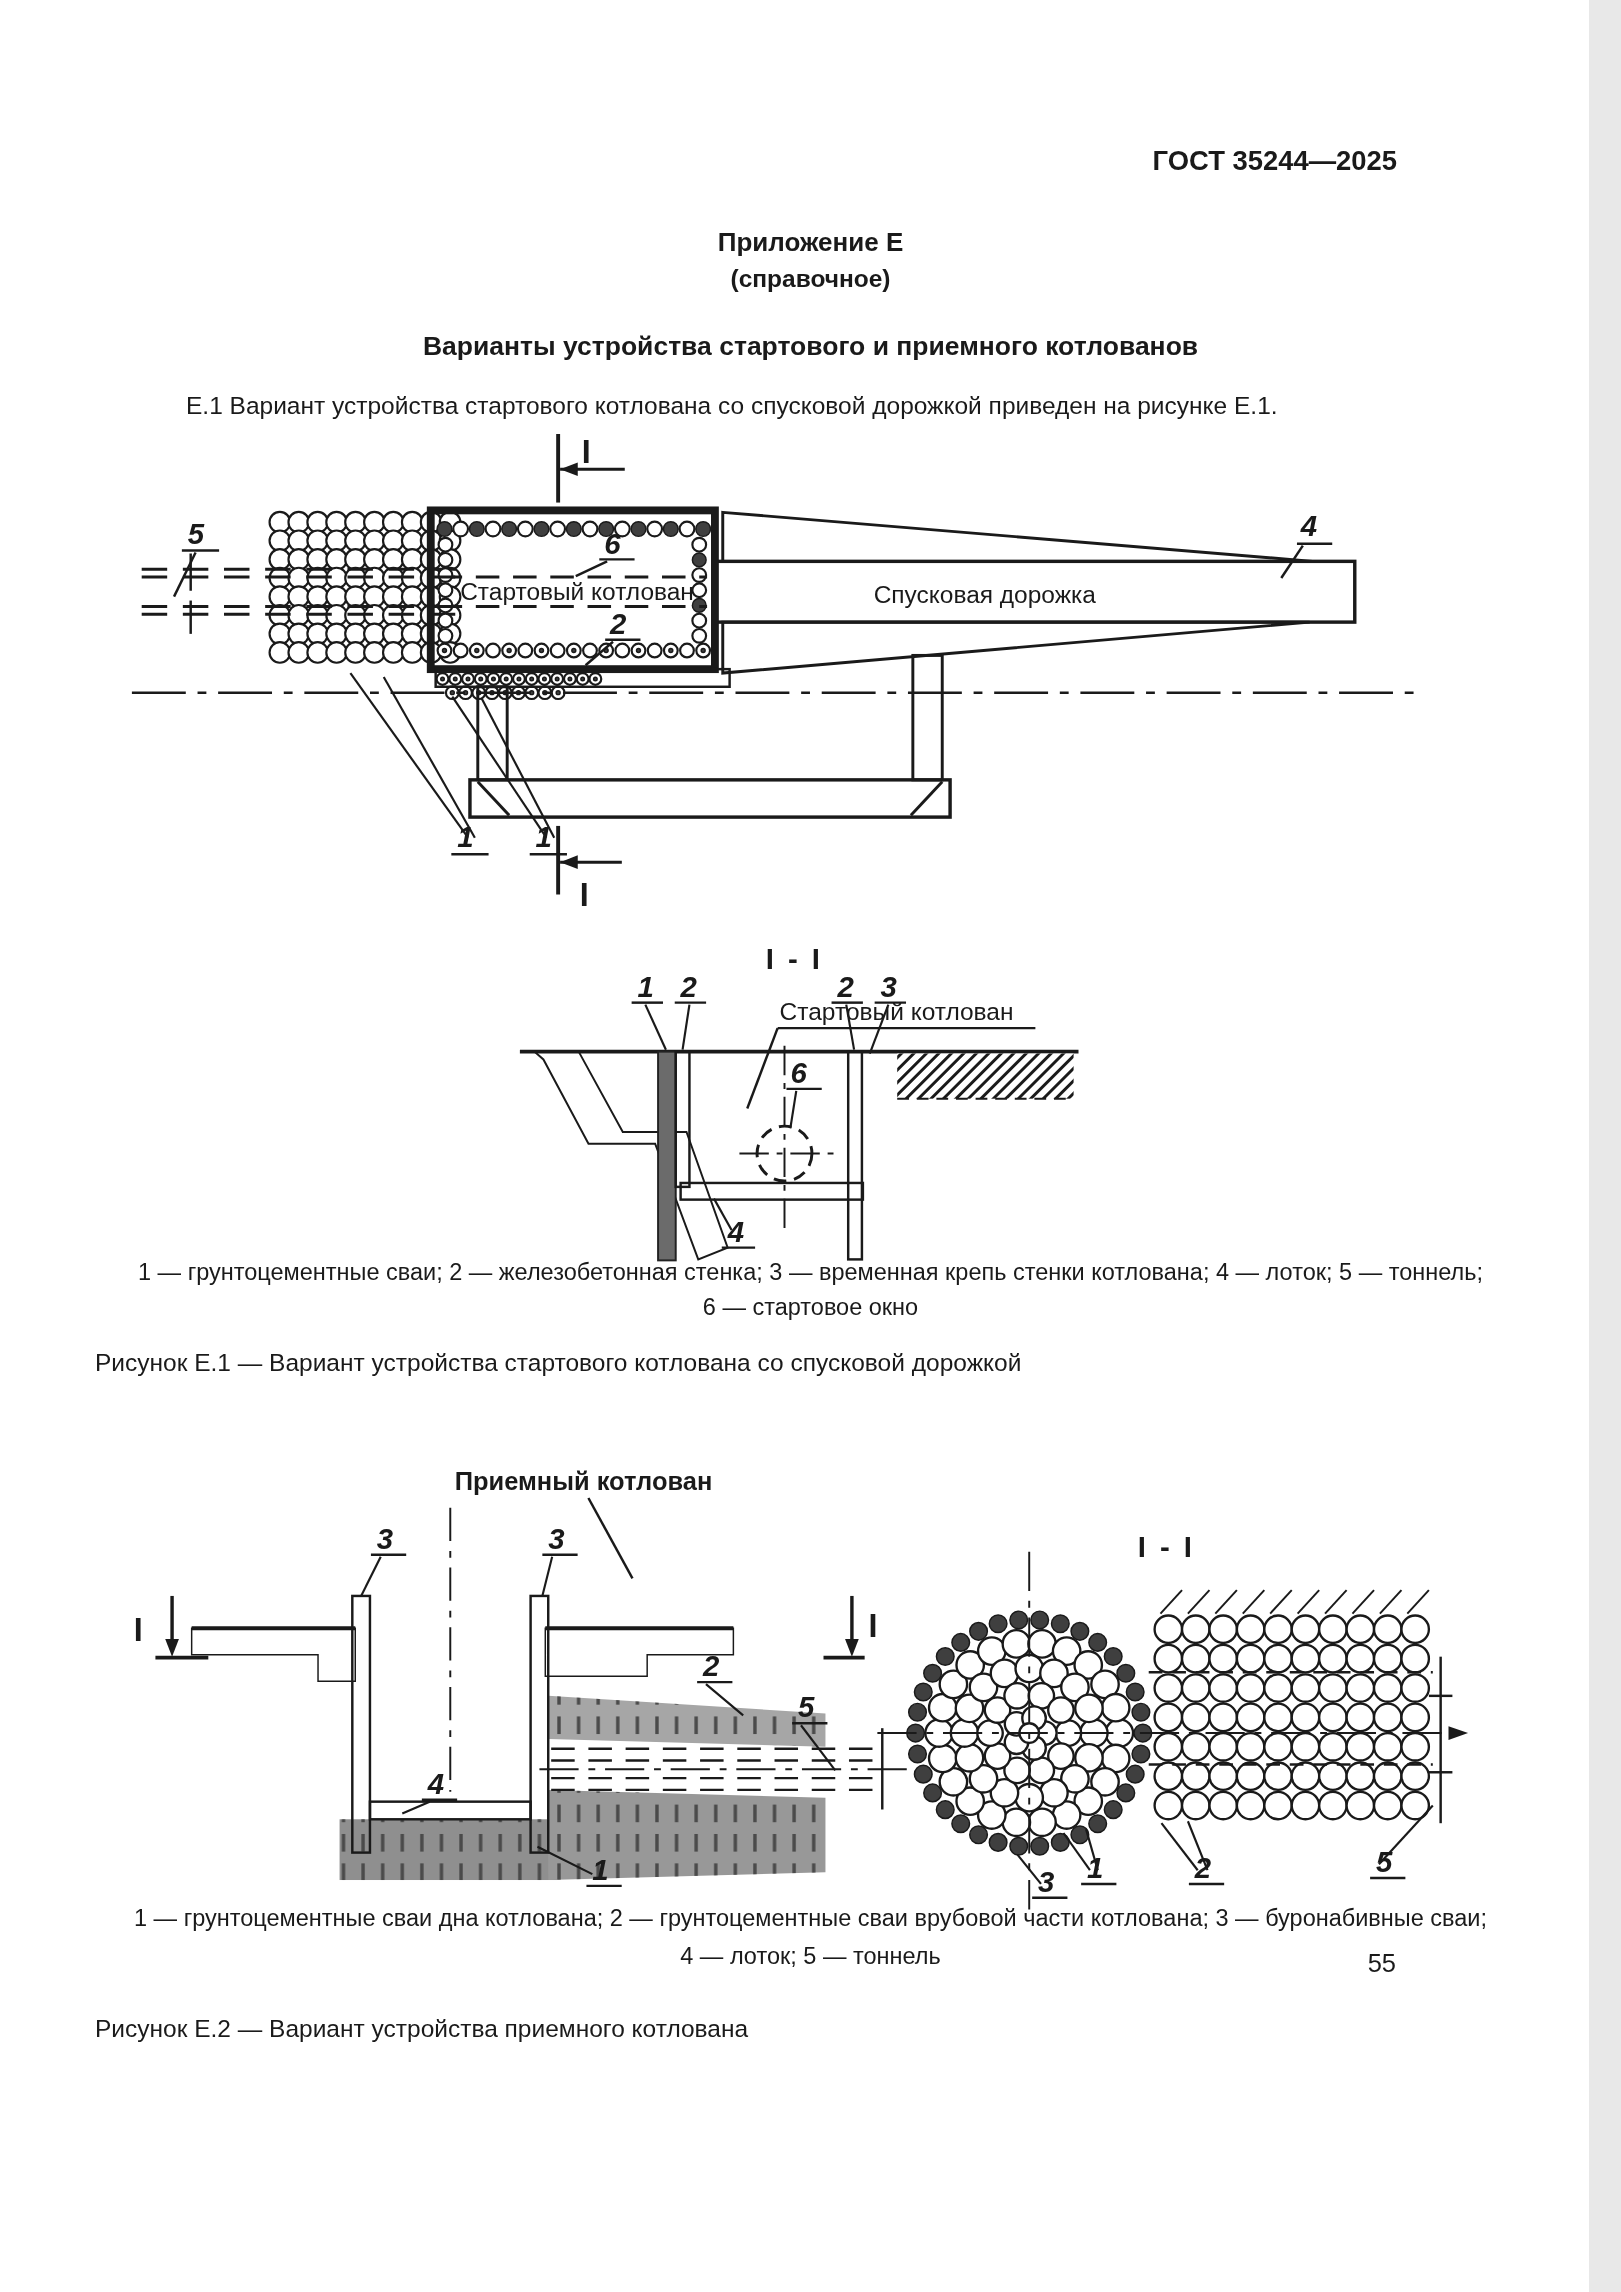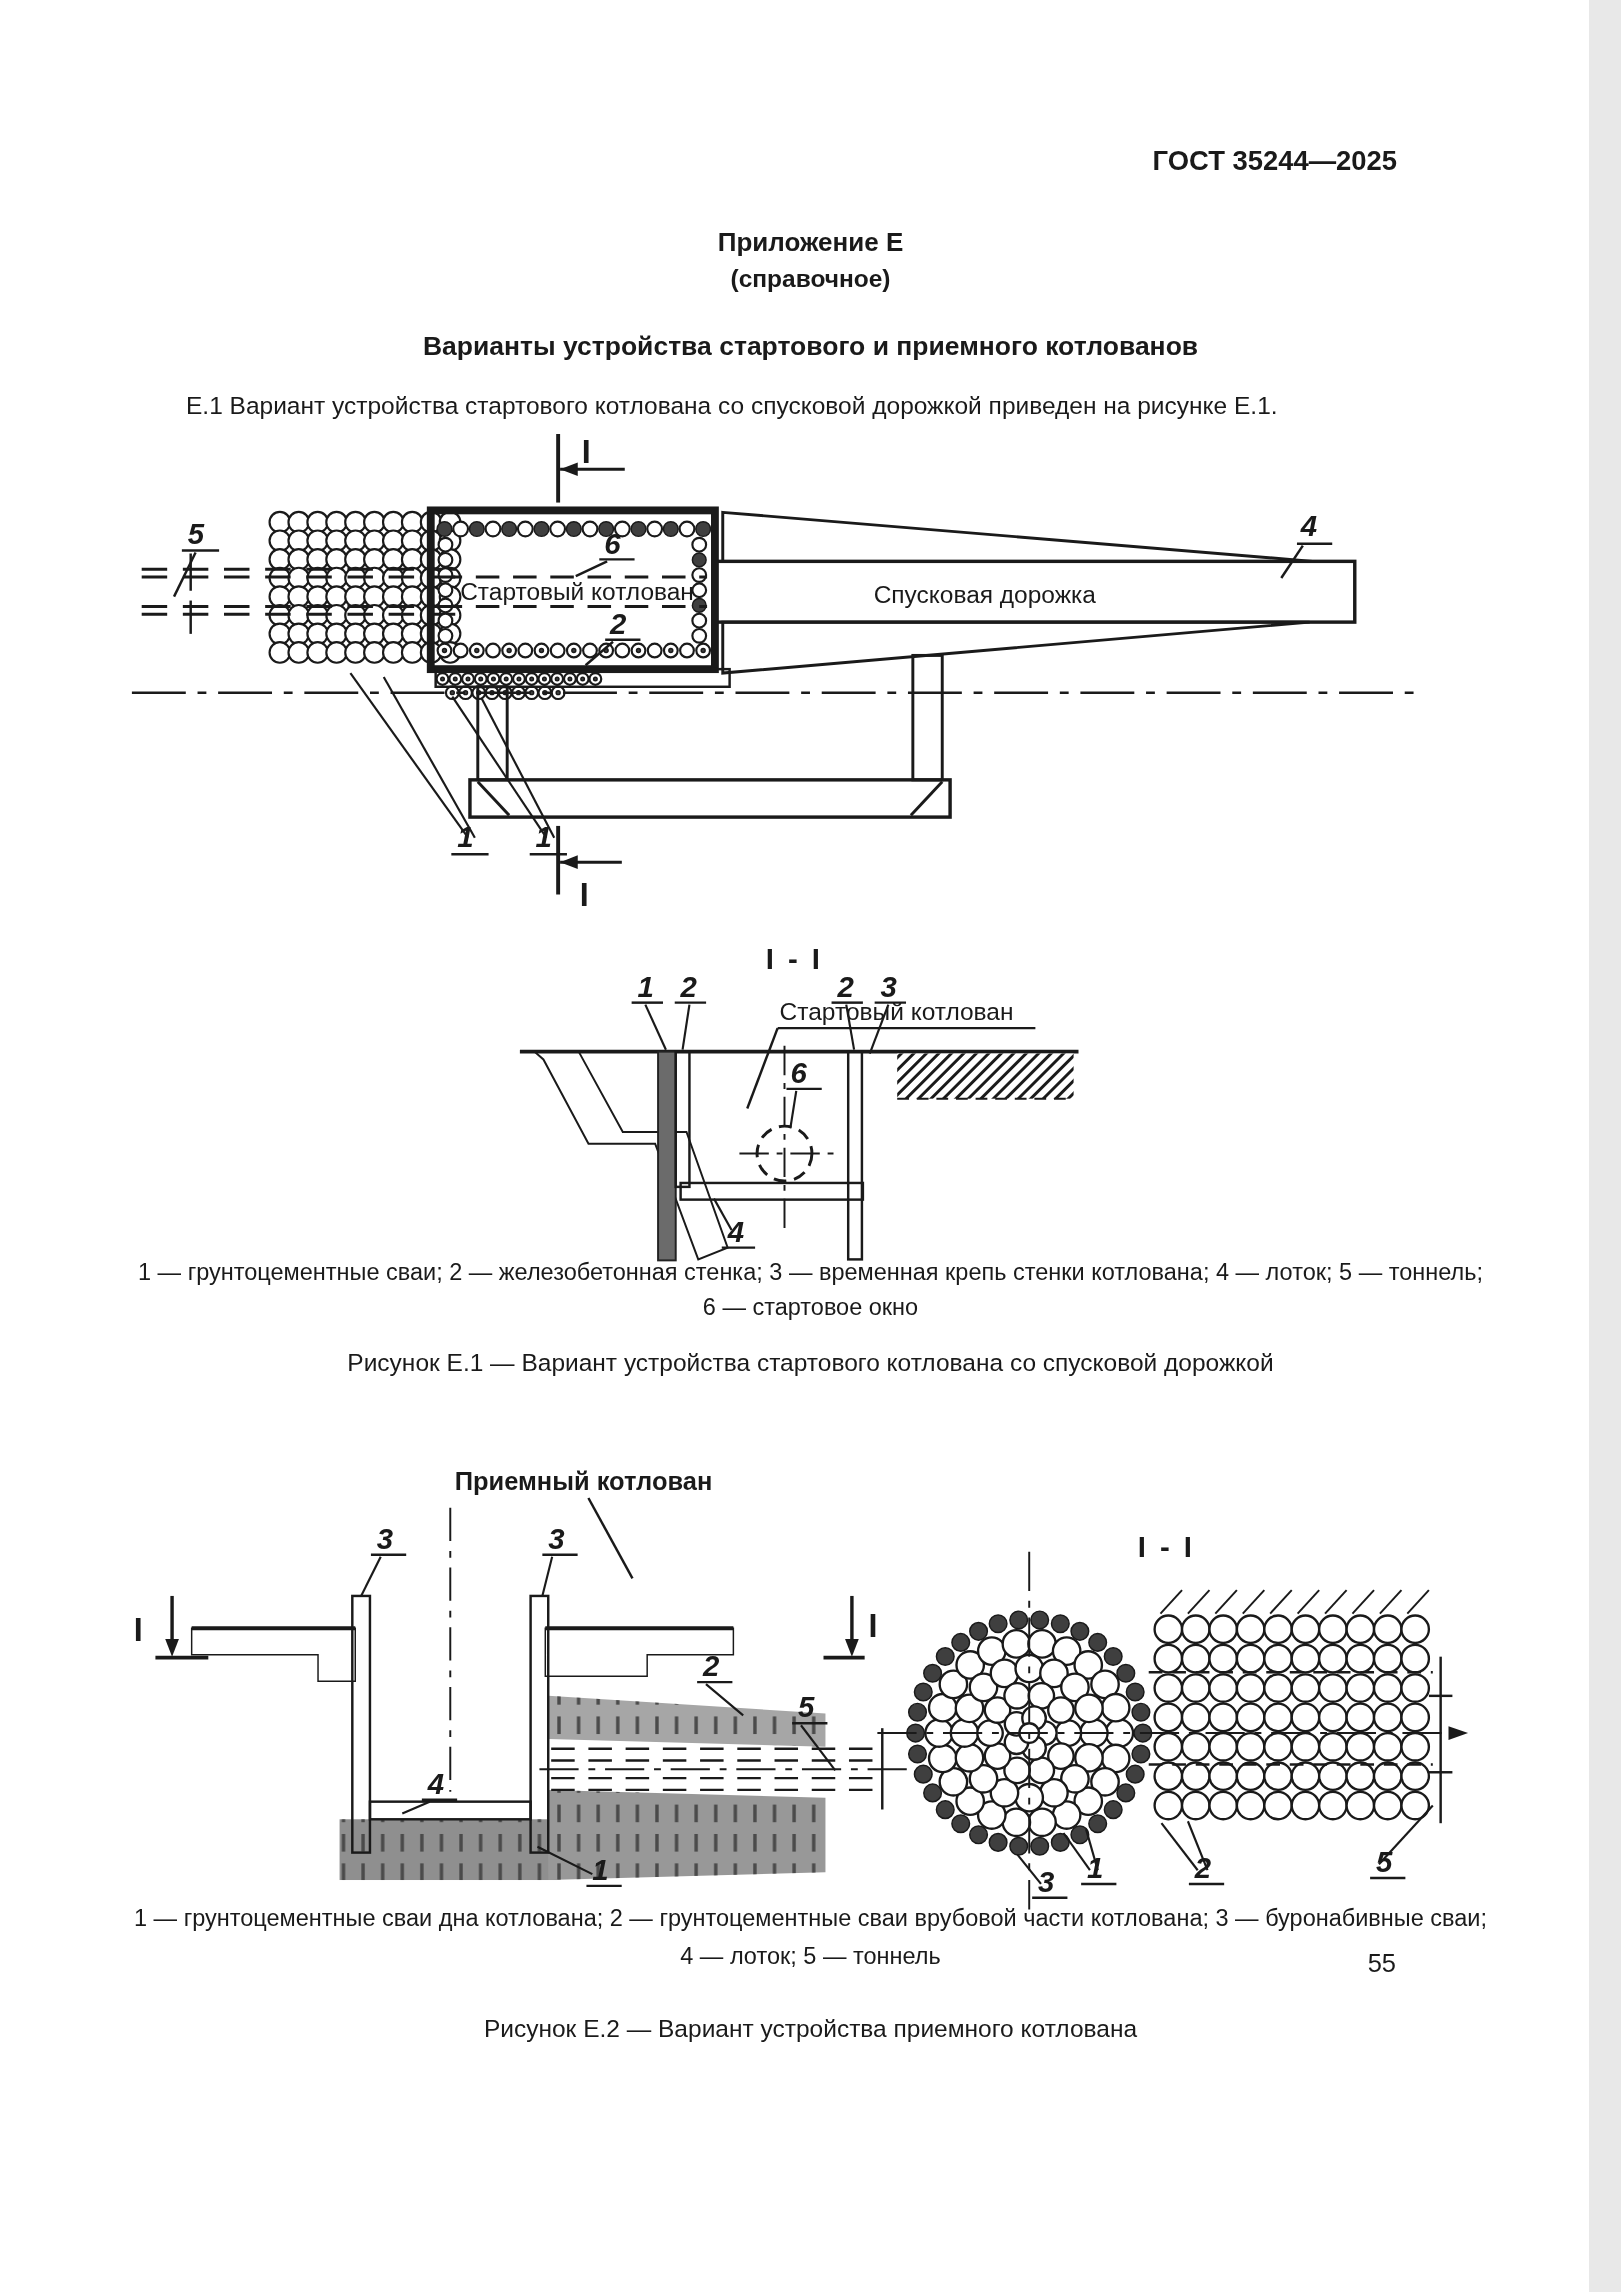--- a/index.html
+++ b/index.html
@@ -9,21 +9,21 @@
   .hdr{top:145px;right:192px;font-size:27.4px;font-weight:bold;}
   .t1{top:227px;left:95px;width:1431px;text-align:center;font-size:26px;font-weight:bold;}
   .t2{top:265px;left:95px;width:1431px;text-align:center;font-size:24.5px;font-weight:bold;}
   .t3{top:331px;left:95px;width:1431px;text-align:center;font-size:26.5px;font-weight:bold;}
   .para{font-size:24.5px;}
   .p-e1{top:392px;left:186px;width:1304px;}
   .p-e2{top:1409px;left:186px;width:1304px;}
   .legend{left:95px;width:1431px;text-align:center;font-size:23.5px;}
   .l1a{top:1259px;} .l1b{top:1294px;}
   .l2a{top:1905px;} .l2b{top:1943px;}
-  .caption{left:95px;width:1431px;text-align:center;font-size:24.5px;}
+  .caption{left:95px;width:1431px;font-size:24.5px;}
   .c1{top:1349px;} .c2{top:2015px;}
   .pagenum{top:1949px;right:193px;font-size:25.5px;}
   svg{position:absolute;overflow:visible;}
   svg text{font-family:"Liberation Sans",sans-serif;fill:#1a1a1a;}
   .cal{font-style:italic;font-weight:bold;font-size:30px;}
   .dlab{font-size:25px;}
   .dlabB{font-size:26px;font-weight:bold;}
   .mk{font-weight:bold;font-size:33px;}
   .sct{font-weight:bold;font-size:30px;letter-spacing:3px;}
   .ln{stroke:#1a1a1a;fill:none;}

